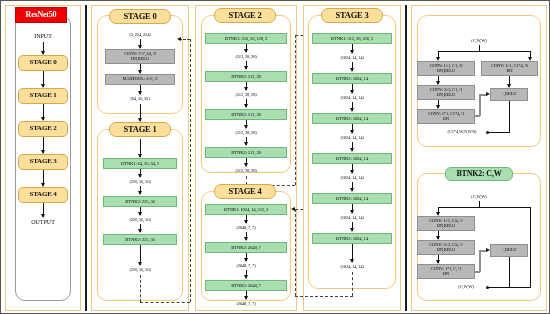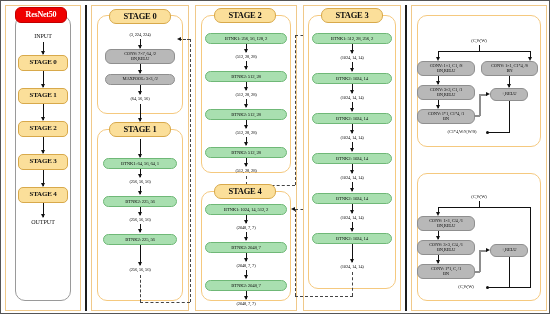--- a/index.html
+++ b/index.html
@@ -31,21 +31,20 @@
 
   
   .box {
     position:absolute;
     display:flex;
     align-items:center;
     justify-content:center;
     text-align:center;
     line-height:1.05;
     letter-spacing:-0.2px;
-    border-radius:6px;
   }
   .stage-hdr {
     background:#fbdf9a;
     border:1px solid #d8a94b;
     border-radius:7px;
     font-weight:bold;
     font-size:8.5px;
     color:#111;
   }
   .rounded-group {
@@ -371,20 +370,21 @@
   <div class="hline-gray" style="left:473px;top:114px;width:6px;"></div>
   <div class="hline-gray" style="left:478px;top:93px;width:8px;"></div>
   <div class="arrow-right" style="left:485px;top:90.5px;"></div>
 
   <div class="vline" style="left:508px;top:100px;height:31px;"></div>
   <div class="hline" style="left:487px;top:131px;width:22px;"></div>
   <div class="dot" style="left:485px;top:129.5px;"></div>
   <div class="tlabel" style="left:437px;top:128px;width:48px;">(C1*4,W/S,W/S)</div>
 
   <div class="rounded-group" style="left:416px;top:172px;width:124px;height:128px;"></div>
+  <div class="box green-hdr" style="left:444px;top:166px;width:68px;height:14px;">BTNK2: C,W</div>
 
   <div class="tlabel" style="left:455px;top:193px;width:46px;">(C,W,W)</div>
 
   <div class="vline" style="left:478px;top:200px;height:6px;"></div>
   <div class="hline" style="left:437px;top:206px;width:92px;"></div>
   <div class="vline" style="left:437px;top:206px;height:5px;"></div>
   <div class="arrow-down" style="left:434.5px;top:211px;"></div>
   <div class="vline" style="left:529px;top:206px;height:80px;"></div>
 
   <div class="box gray" style="left:416px;top:215px;width:58px;height:15px;flex-direction:column;">

